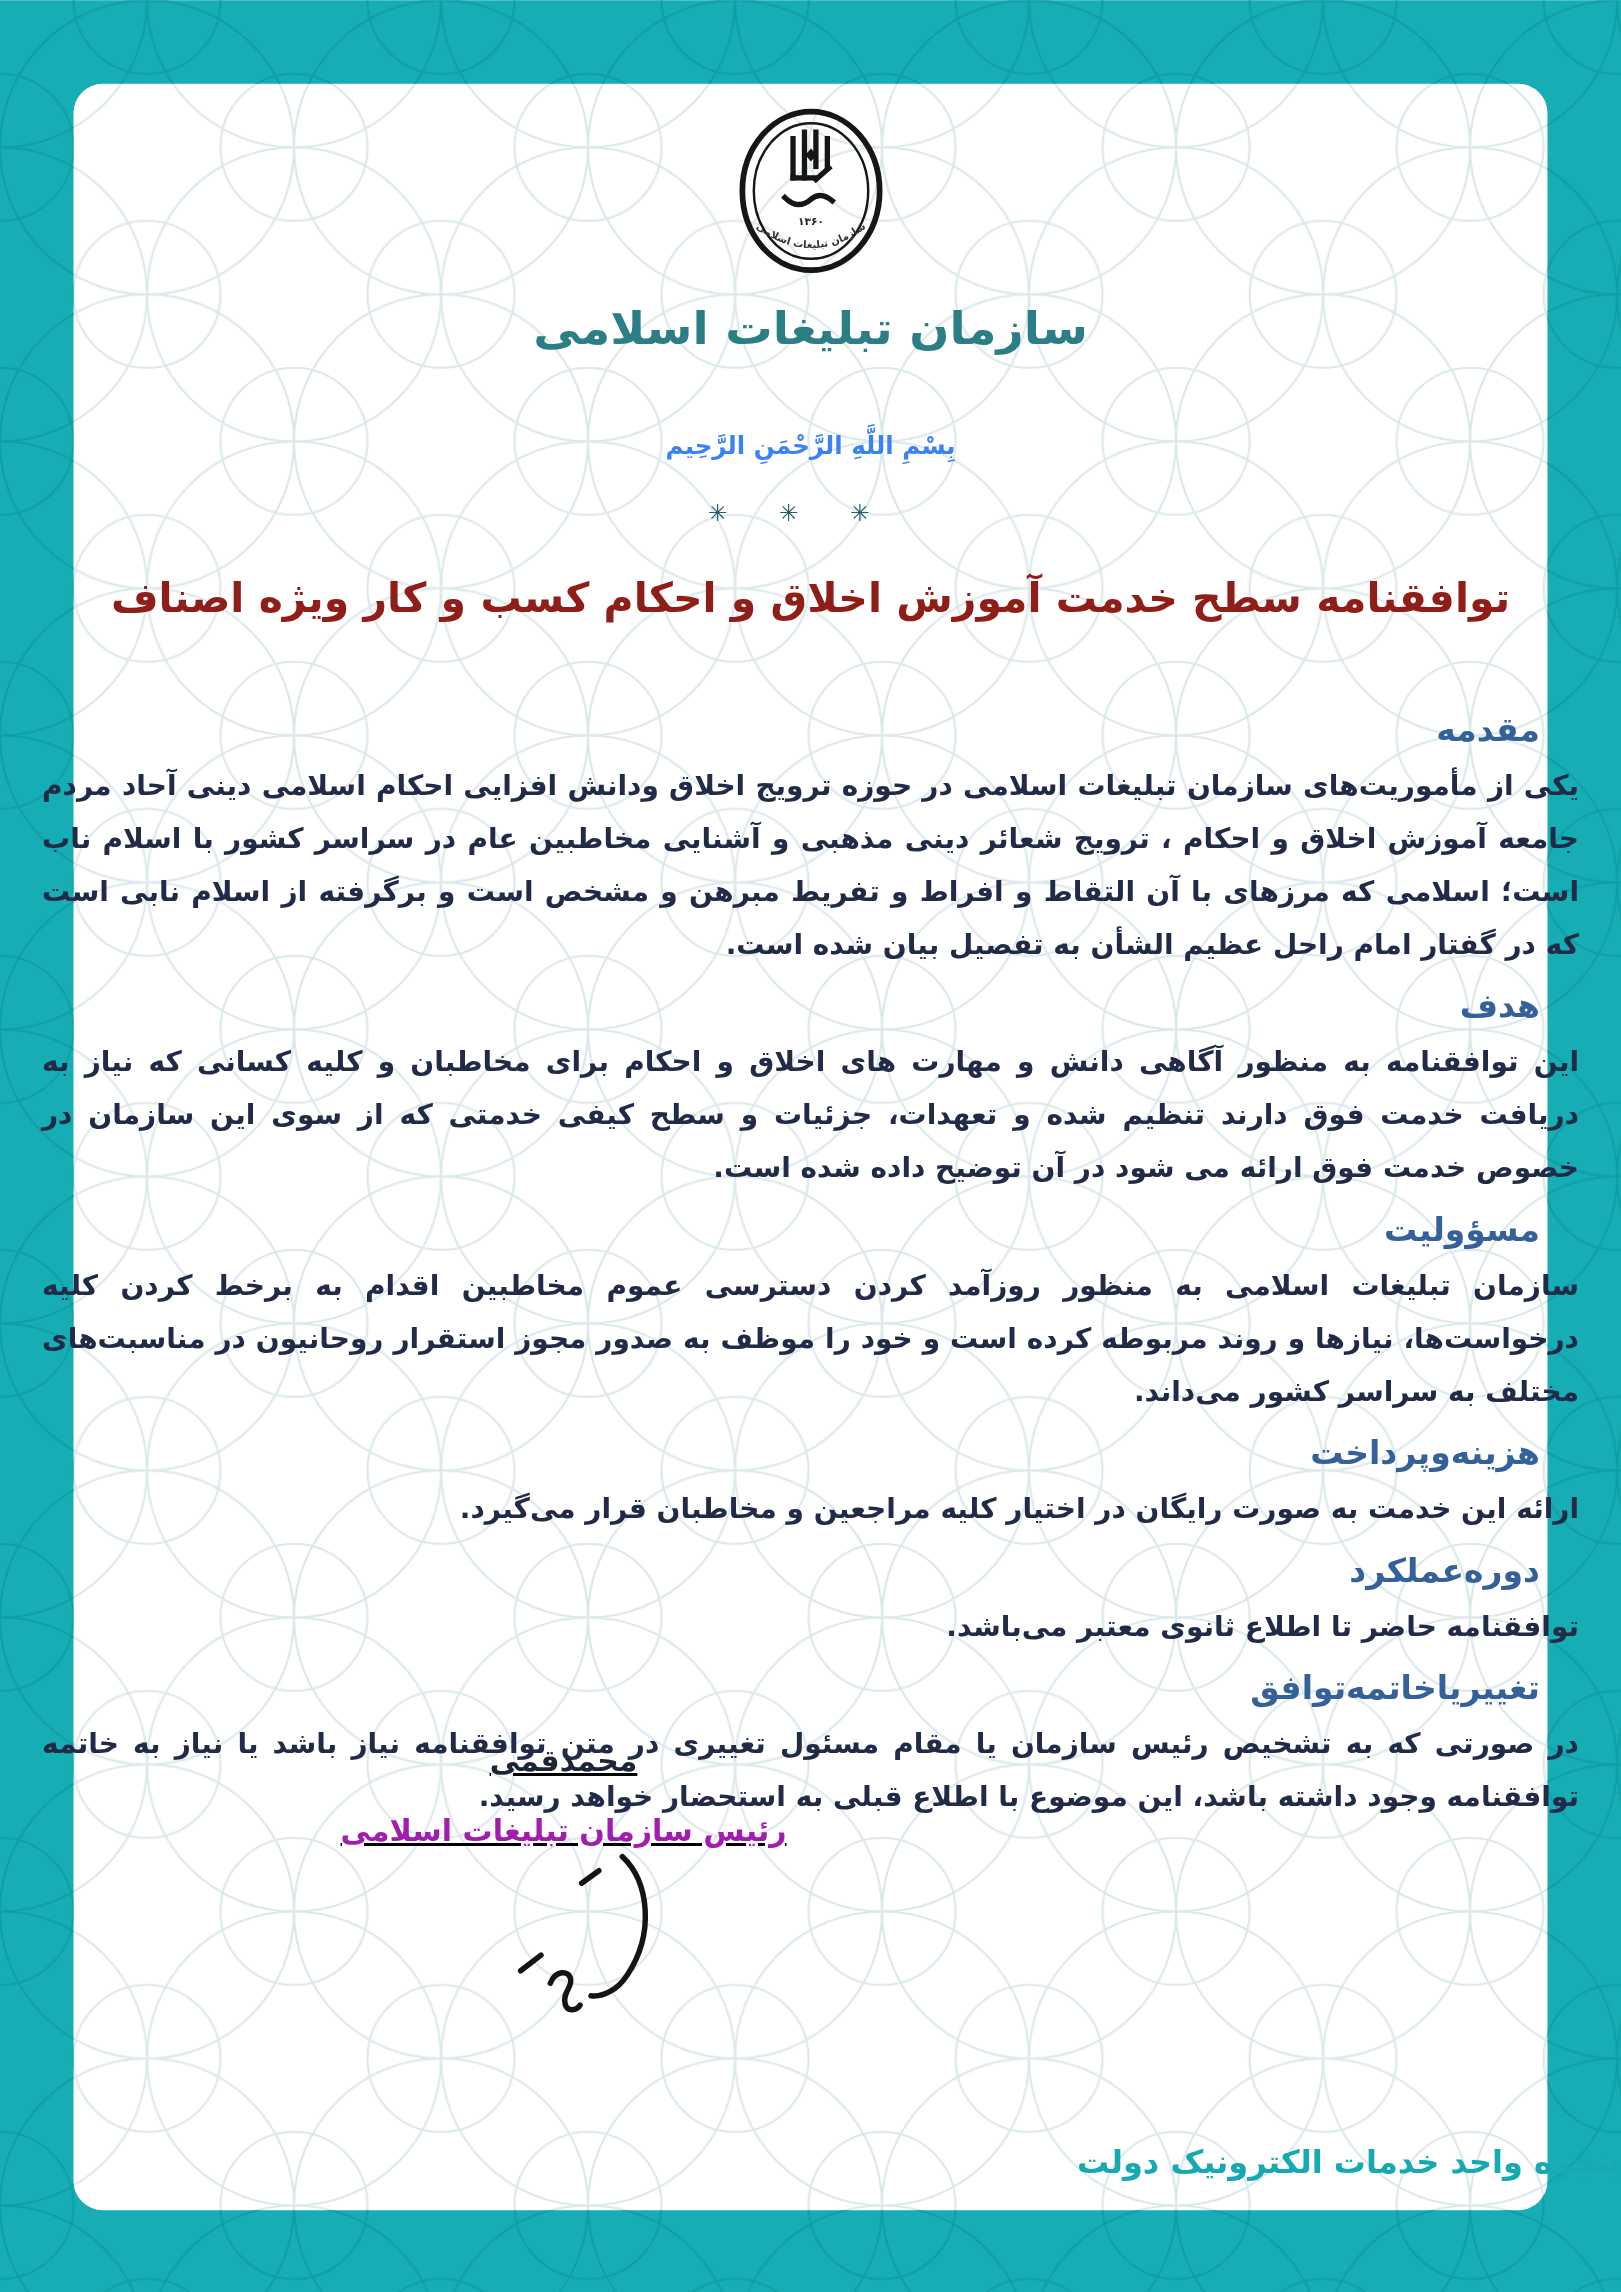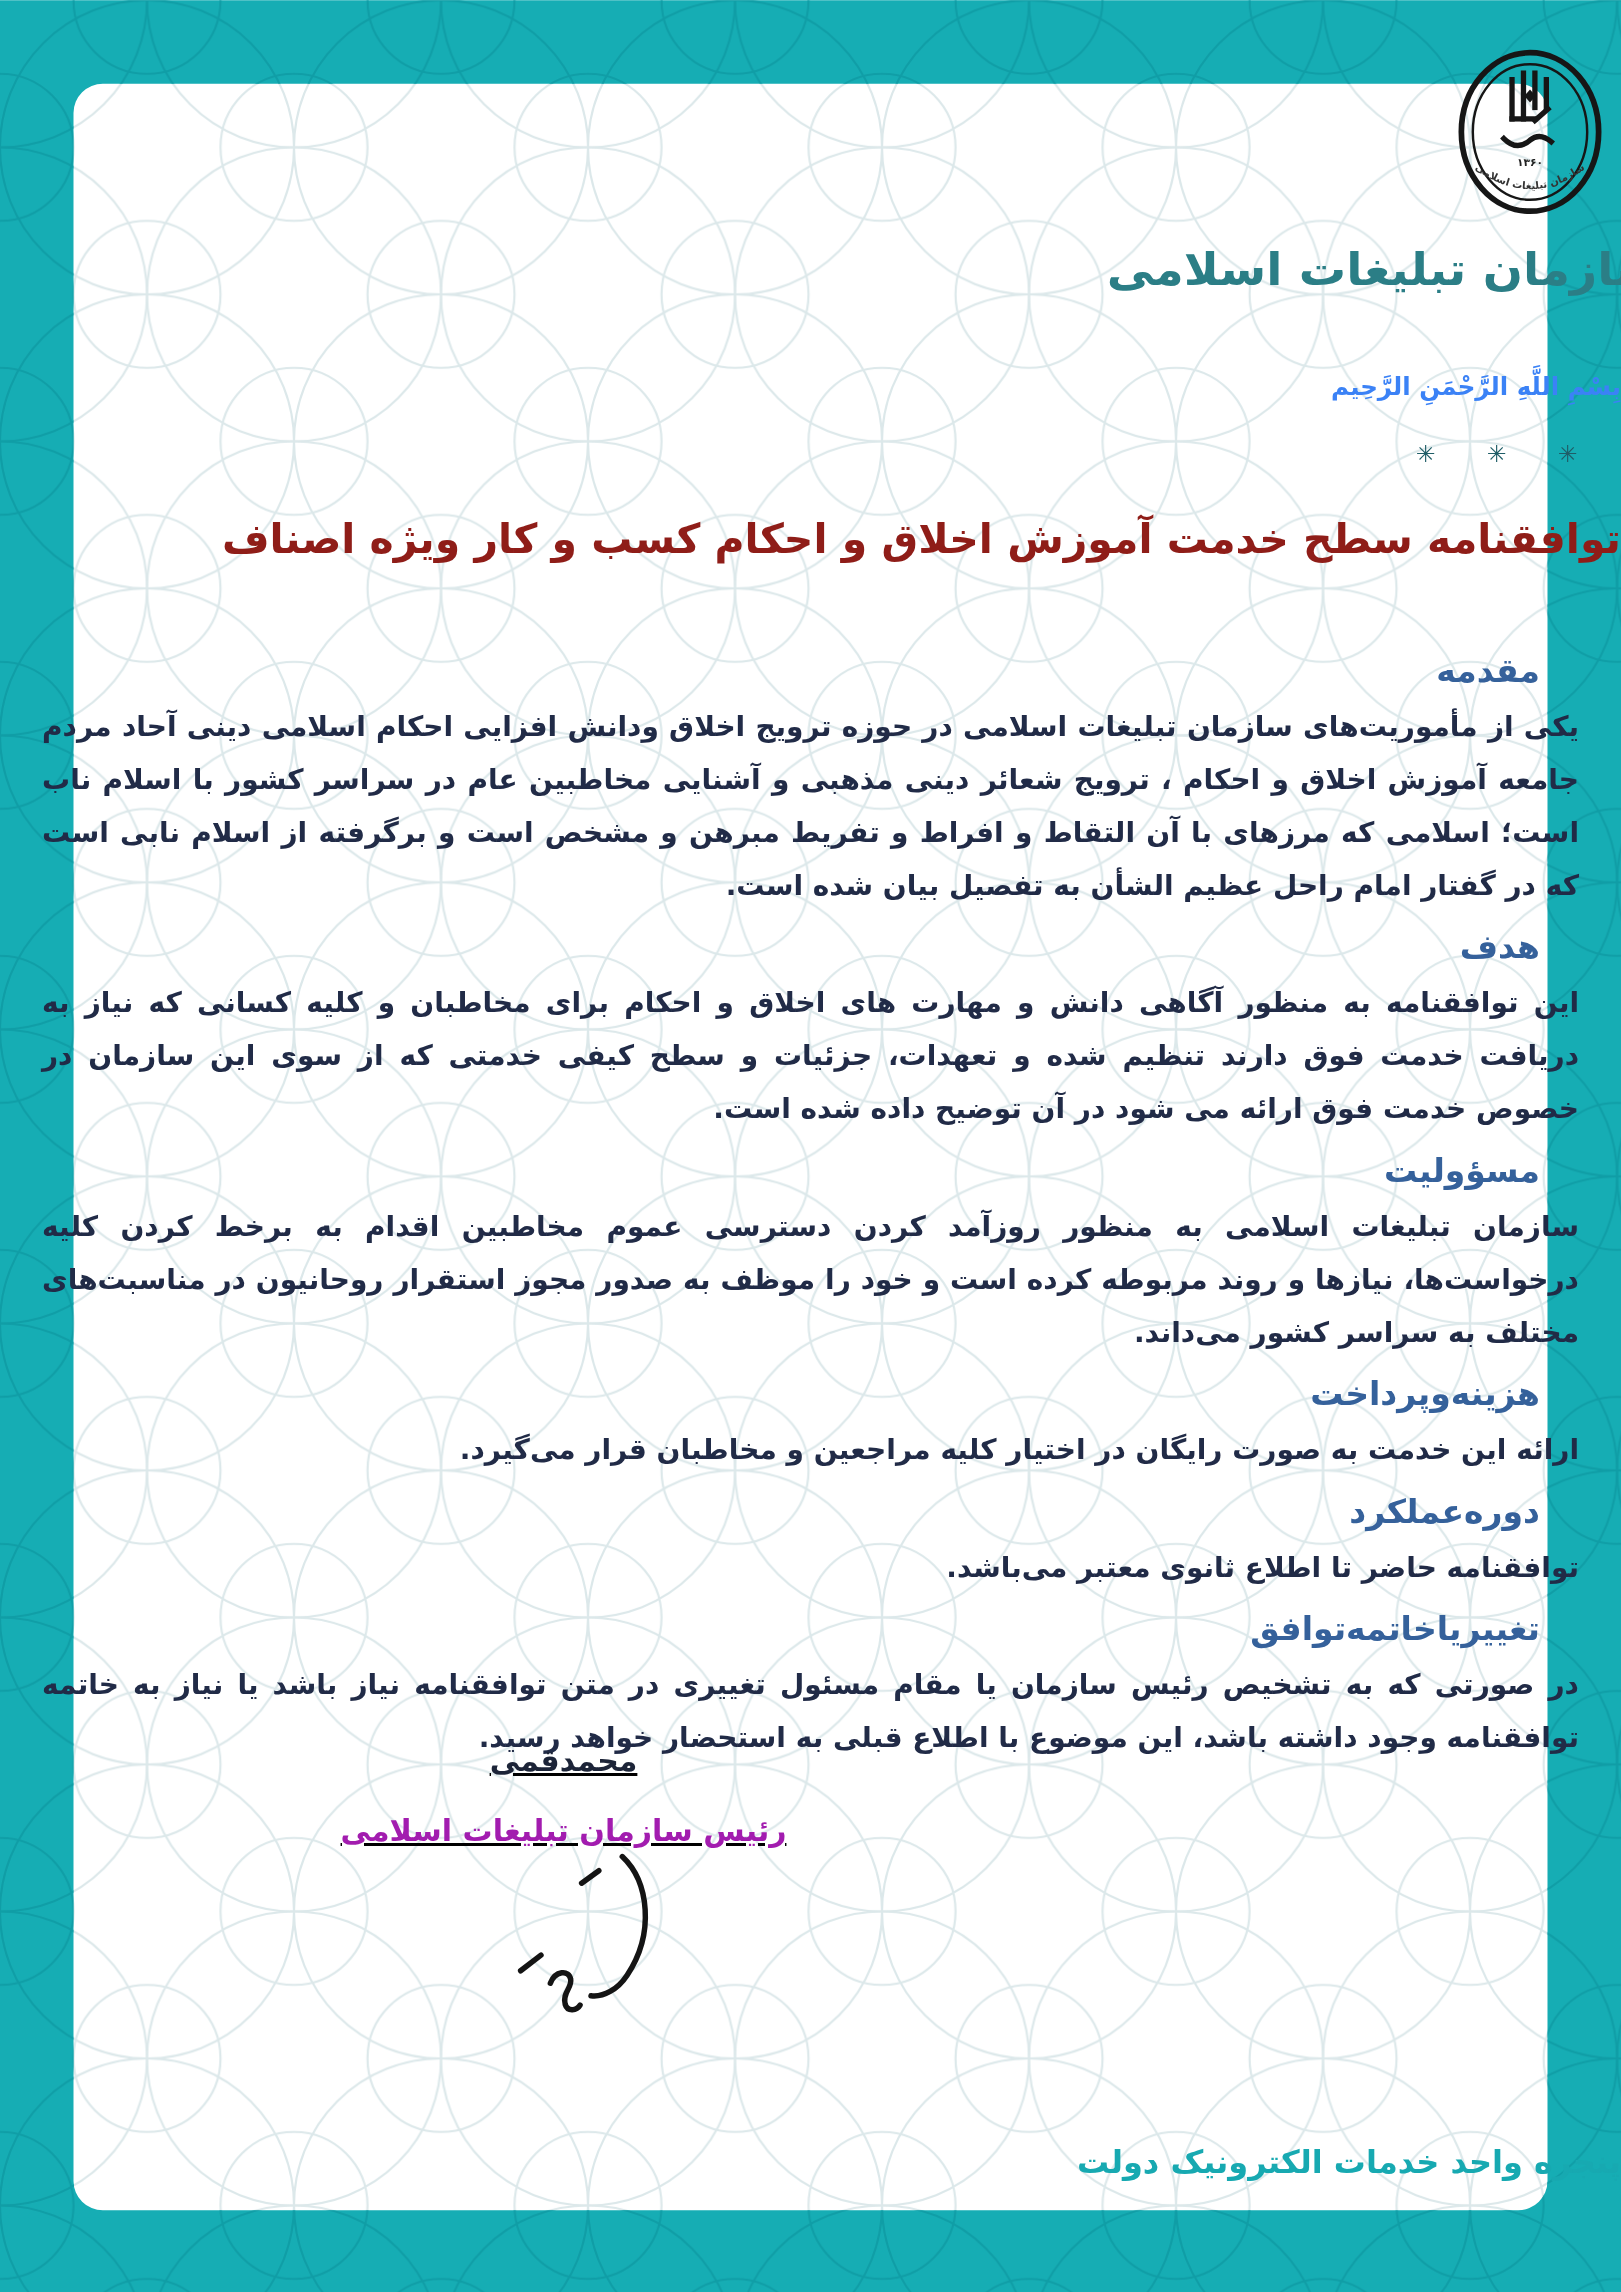--- a/index.html
+++ b/index.html
@@ -9,21 +9,21 @@
     margin:0 auto;
     overflow:hidden;
     direction:rtl;
     font-family:"DejaVu Sans",sans-serif;
     font-weight:700;
     background:#fff;
   }
   .bg-svg{position:absolute;inset:0;z-index:0;display:block;}
   .content{position:absolute;inset:0;z-index:1;}
 
-  .header{ padding-top:47px; }
+  .header{ text-align:center; padding-top:106px; }
   .logo-wrap{ line-height:0; }
   .logo-svg{ width:182px;height:192px; }
   .calligraphy{
     margin-top:3.9px;
     font-size:45px;
     color:#2b7e86;
     letter-spacing:1px;
     transform:scaleX(1.05);
   }
   .bismillah{ margin-top:76px; font-size:24.5px; color:#3b82f6; }

